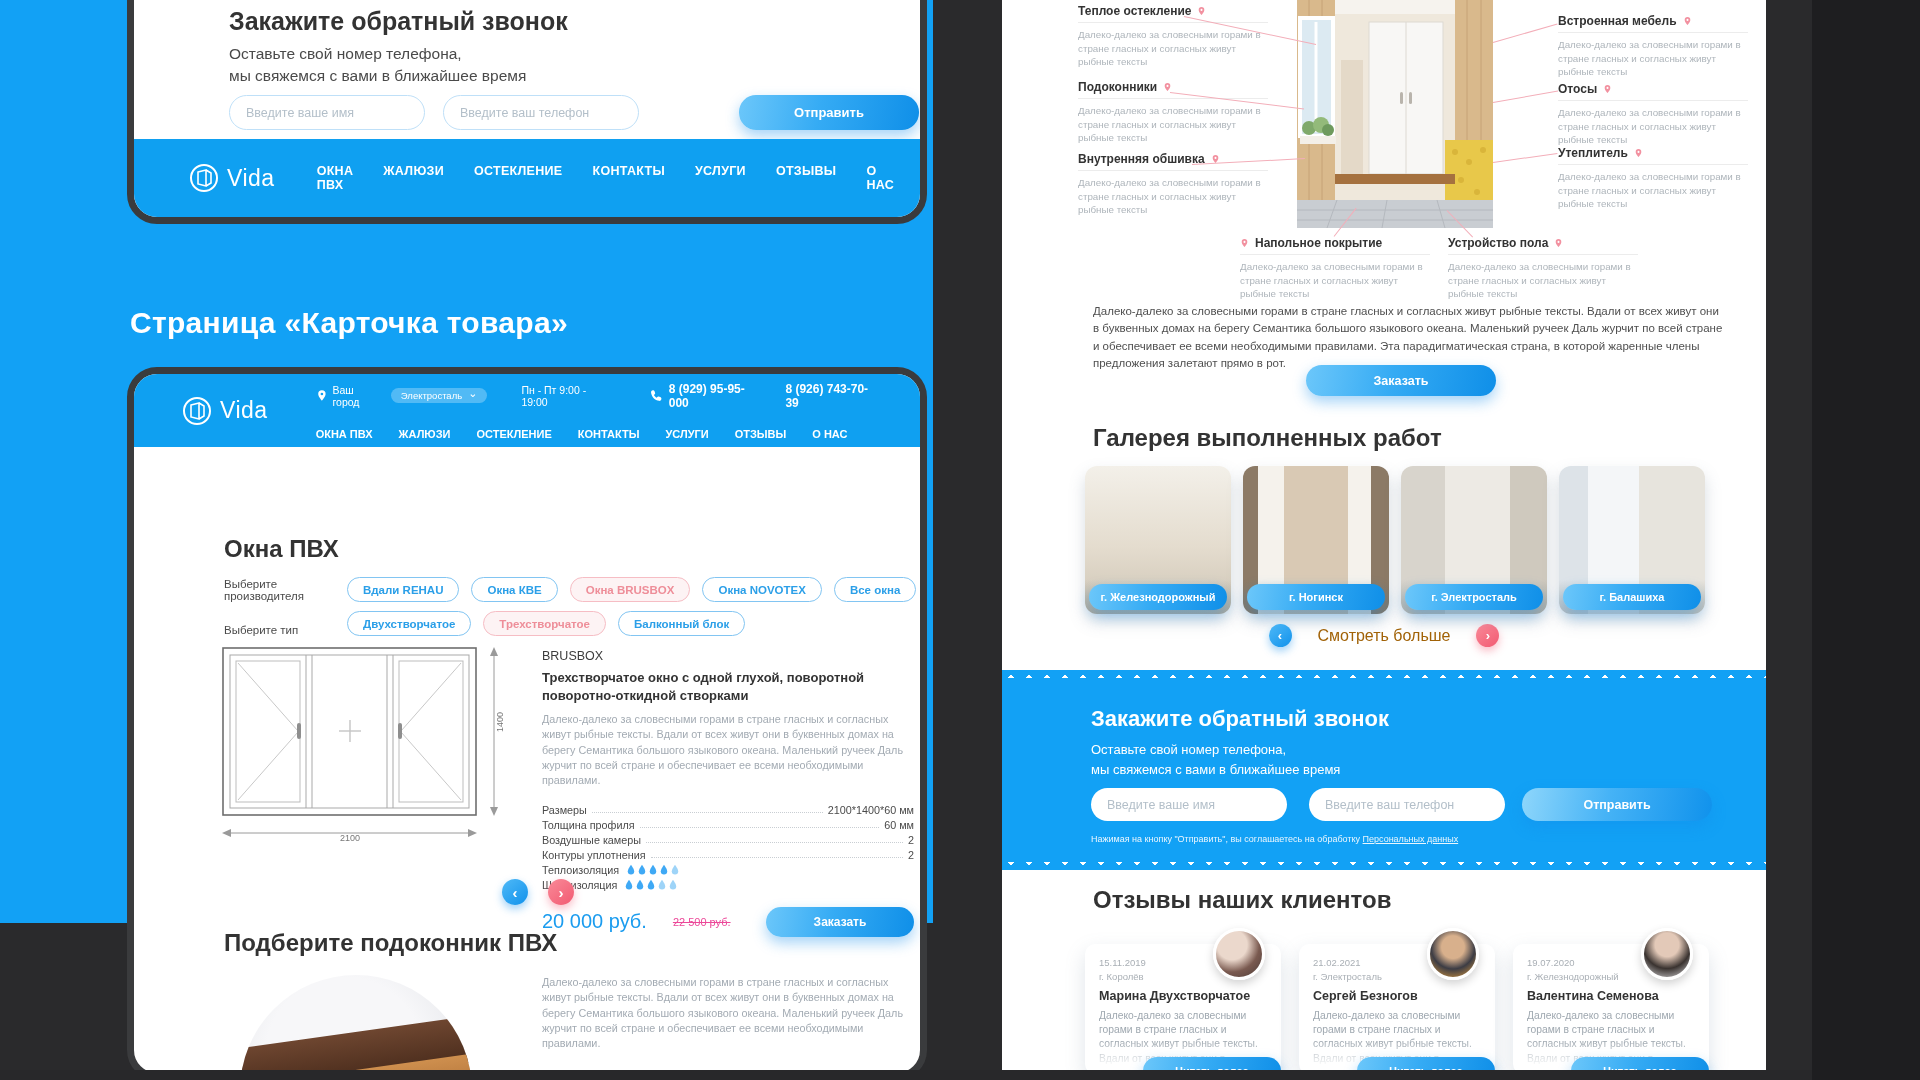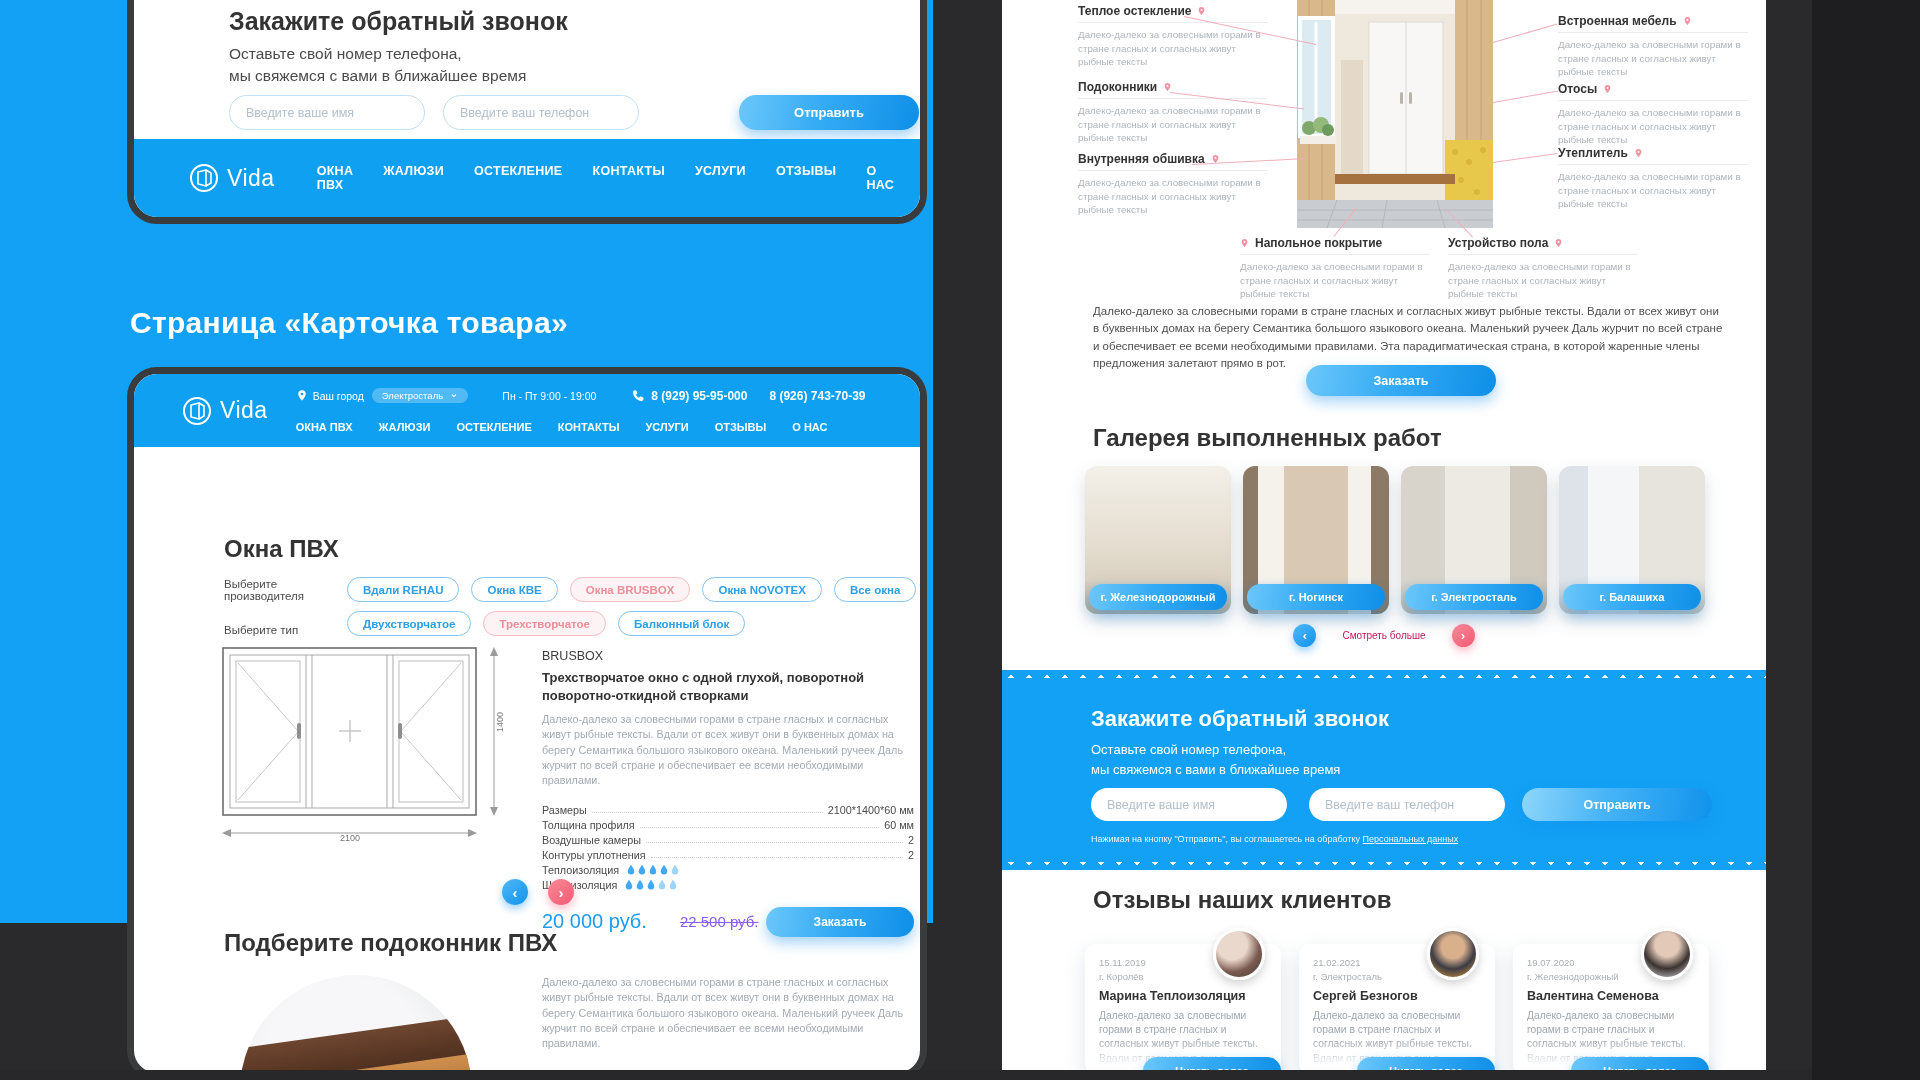--- a/index.html
+++ b/index.html
@@ -45,21 +45,21 @@
   .footer-band nav{display:flex;gap:30px;margin-left:42px}
   .footer-band nav span{color:#fff;font-size:12.5px;font-weight:bold;letter-spacing:.3px;cursor:pointer}
 
   
   #page-label{left:130px;top:306px;font-size:30px;font-weight:bold;color:#fff;letter-spacing:.3px}
 
   
   #card-art{left:127px;top:367px;width:800px;height:713px;background:#fff;border:7px solid #3A3B3D;
             border-radius:30px;overflow:hidden}
   .card-header{height:73px;background:#0FA0F1;display:flex;align-items:center;padding:0 40px 0 48px}
-  .hdr-right{flex:1;margin-left:28px;display:flex;flex-direction:column;gap:18px}
+  .hdr-right{flex:1;margin-left:48px;display:flex;flex-direction:column;gap:18px}
   .hdr-row1{display:flex;align-items:center;color:#fff;font-size:10.5px}
   .city-pill{background:rgba(255,255,255,.28);border-radius:10px;padding:2px 10px;font-size:9.5px;color:#fff;
              display:flex;align-items:center;gap:6px;margin-left:8px;cursor:pointer}
   .hdr-row2{display:flex;gap:26px}
   .hdr-row2 span{color:#fff;font-size:11px;font-weight:bold;cursor:pointer}
   .phone{font-size:12px;font-weight:bold;color:#fff;cursor:pointer}
 
   .card-body{position:relative;height:640px}
   .cb-h2{position:absolute;left:90px;top:88px}
   .f-row{position:absolute;left:90px;display:flex;align-items:flex-end}
@@ -73,21 +73,21 @@
   .pinfo{position:absolute;left:408px;top:202px;width:372px}
   .pinfo .pbrand{font-size:12.5px;color:#3C3C3C}
   .pinfo .psub{font-size:13px;font-weight:bold;margin-top:6px;line-height:1.35}
   .pinfo .pdesc{font-size:10.8px;color:#A3ABB3;margin-top:8px;line-height:1.42}
   .specs{margin-top:12px}
   .spec-row{display:flex;align-items:flex-end;height:15px;font-size:10.8px;color:#4A4A4A}
   .leader{flex:1;border-bottom:1.5px dotted #C9CED3;margin:0 5px 3px}
   .drops{display:flex;gap:3px;margin-left:8px;align-items:flex-end;padding-bottom:1px}
   .price-row{display:flex;align-items:center;margin-top:16px}
   .price{font-size:20px;font-weight:normal;color:#1B9CEF}
-  .old-price{font-size:15px;color:#8b5cf6;text-decoration:line-through;margin-left:33px}
+  .old-price{font-size:11px;color:#ec4899;text-decoration:line-through;margin-left:26px}
   .price-row .btn{width:148px;height:30px;font-size:12px;margin-left:auto}
   .arrows{position:absolute;left:368px;top:432px;display:flex;gap:20px}
   .sill-h2{position:absolute;left:90px;top:482px}
   .sill-img{position:absolute;left:106px;top:528px;width:232px;height:232px;border-radius:50%;overflow:hidden;
             background:radial-gradient(circle at 45% 35%,#F7F7F9 0 40%,#E2E4E8 75%,#D2D5DA)}
   .sill-img .bar{position:absolute;border-radius:4px}
   .sill-col{position:absolute;left:408px;top:528px;width:372px}
   .sill-desc{font-size:10.8px;color:#A3ABB3;line-height:1.42}
   .features{display:grid;grid-template-columns:1fr 1fr;gap:18px 14px;margin-top:16px}
   .feat{display:flex;gap:10px;align-items:flex-start}
@@ -109,21 +109,21 @@
   .gphoto{position:absolute;inset:0;border-radius:12px;box-shadow:0 8px 16px rgba(100,120,140,.25)}
   .g1{background:linear-gradient(180deg,#F3F0E9 0%,#E4DCCE 55%,#CDC4B4 100%)}
   .g2{background:linear-gradient(90deg,#8C7A66 0 10%,#F5F2EC 10% 28%,#D9C9B4 28% 72%,#F5F2EC 72% 88%,#8C7A66 88%)}
   .g3{background:linear-gradient(90deg,#D8D4CC 0 30%,#EDEAE4 30% 75%,#CFC9BE 75%)}
   .g4{background:linear-gradient(90deg,#DDE3E8 0 20%,#F4F6F8 20% 55%,#E7E4DD 55%)}
   .gphoto::after{content:"";position:absolute;left:0;right:0;bottom:0;height:34px;border-radius:0 0 12px 12px;
                  background:linear-gradient(rgba(120,110,95,0),rgba(120,110,95,.35))}
   .gpill{position:absolute;left:4px;right:4px;bottom:4px;height:26px;border-radius:13px;font-size:11px;z-index:2}
   .more-row{position:absolute;left:0;top:624px;width:764px;display:flex;align-items:center;justify-content:center;gap:26px}
   .more-row .circle-arrow{width:23px;height:23px;font-size:13px}
-  .more-label{font-size:10px;color:#be185d}
+  .more-label{font-size:16px;color:#a16207}
 
   .cb-band{position:absolute;left:0;top:678px;width:764px;height:184px;background:#12A1F5}
   .cb-band::before{content:"";position:absolute;left:0;right:0;top:-8px;height:8px;
     background-image:linear-gradient(135deg,#12A1F5 50%,transparent 50%),linear-gradient(225deg,#12A1F5 50%,transparent 50%);
     background-size:18px 8px;background-repeat:repeat-x}
   .cb-band::after{content:"";position:absolute;left:0;right:0;bottom:-8px;height:8px;
     background-image:linear-gradient(45deg,#12A1F5 50%,transparent 50%),linear-gradient(-45deg,#12A1F5 50%,transparent 50%);
     background-size:18px 8px;background-repeat:repeat-x}
   .cb-band .t{position:absolute;left:89px;top:28px;font-size:22px;font-weight:bold;color:#fff}
   .cb-band .s{position:absolute;left:89px;top:62px;font-size:13px;color:#fff;line-height:1.5}
@@ -580,21 +580,21 @@
         <span>Нажимая на кнопку "Отправить", вы соглашаетесь на обработку </span><a>Персональных данных</a>
       </div>
     </div>
 
     <h2 class="sec rv-h2">Отзывы наших клиентов</h2>
     <div class="reviews">
       <div class="rcard">
         <div class="avatar a1"></div>
         <div class="rdate">15.11.2019</div>
         <div class="rcity">г. Королёв</div>
-        <div class="rname">Марина Теплоизоляция</div>
+        <div class="rname">Марина Двухстворчатое</div>
         <div class="rtext">Далеко-далеко за словесными горами в стране гласных и согласных живут рыбные тексты. Вдали от всех живут они в буквенных домах на берегу Семантика большого языкового океана.</div>
         <button class="btn rbtn">Читать далее</button>
       </div>
       <div class="rcard">
         <div class="avatar a2"></div>
         <div class="rdate">21.02.2021</div>
         <div class="rcity">г. Электросталь</div>
         <div class="rname">Сергей Безногов</div>
         <div class="rtext">Далеко-далеко за словесными горами в стране гласных и согласных живут рыбные тексты. Вдали от всех живут они в буквенных домах на берегу Семантика большого языкового океана.</div>
         <button class="btn rbtn">Читать далее</button>

